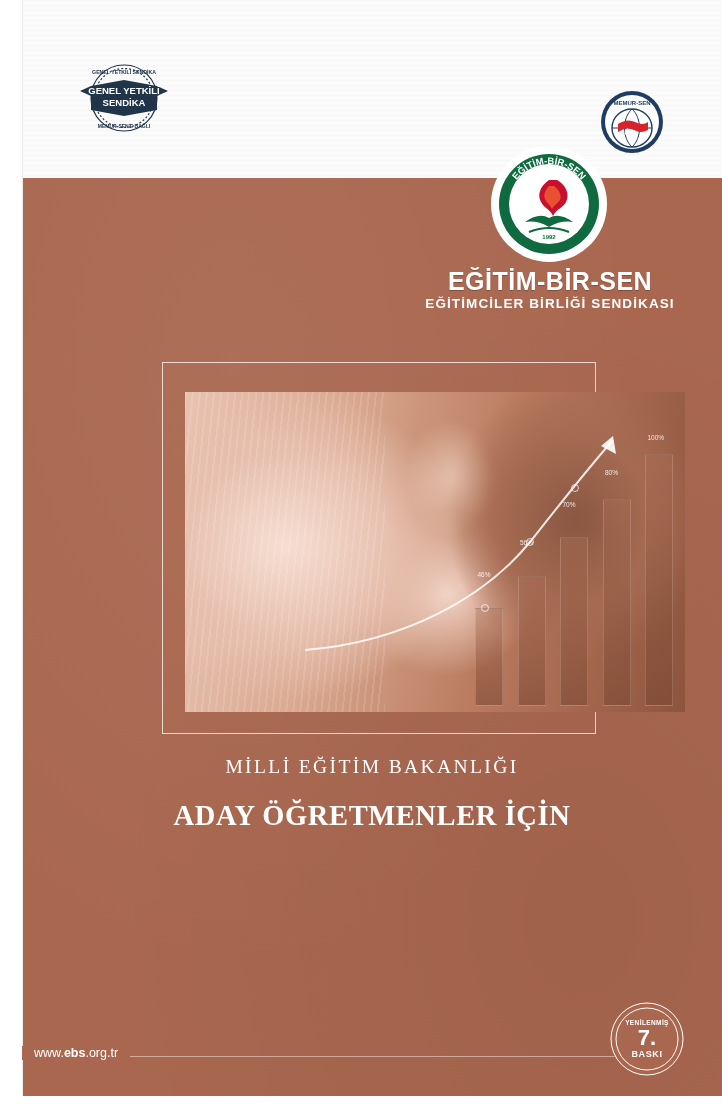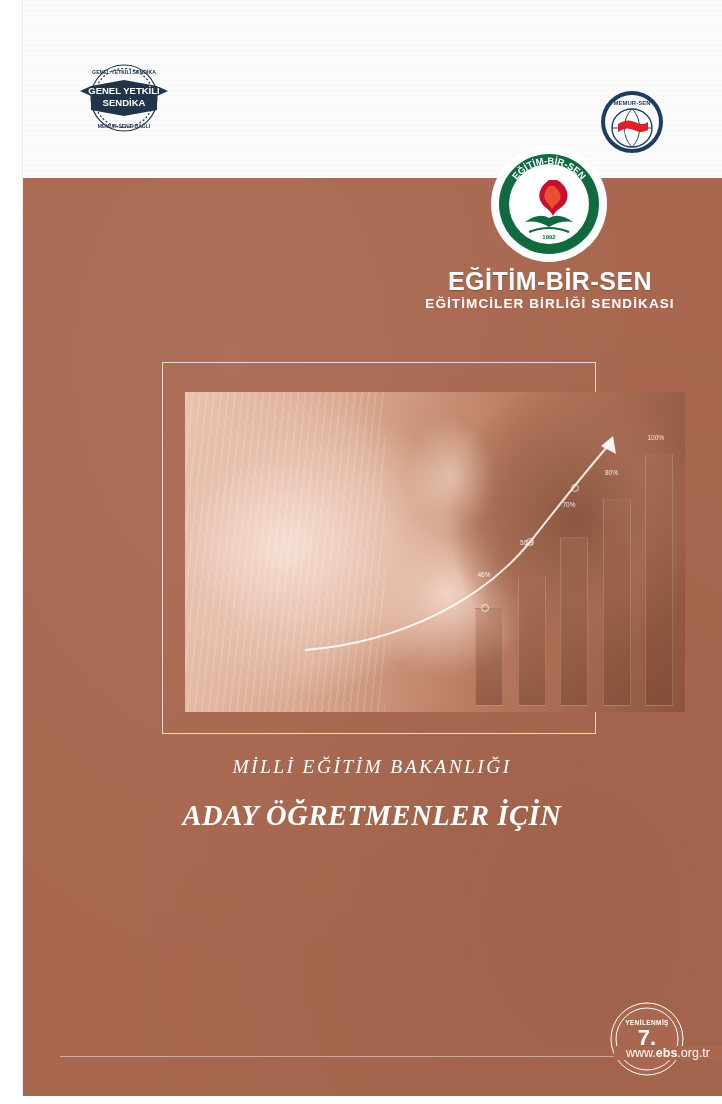--- a/index.html
+++ b/index.html
@@ -176,21 +176,20 @@
     pointer-events: none;
   }
 
   
   .titles {
     position: absolute;
     left: 22px; top: 756px;
     width: 700px;
     text-align: center;
     z-index: 5;
-    font-style: italic;
   }
   .title-small {
     font-family: "Liberation Serif", serif;
     font-size: 19.5px;
     letter-spacing: 2.4px;
     color: #ffffff;
     margin-bottom: 18px;
   }
   .title-main {
     font-family: "Liberation Serif", serif;
@@ -245,21 +244,21 @@
     position: absolute;
     left: 60px; top: 1056px;
     width: 600px; height: 1px;
     background: rgba(255,255,255,0.45);
     z-index: 5;
   }
   .footer-url {
     position: absolute;
     left: 22px; top: 1046px;
     width: 700px;
-    text-align: right;
+    text-align: left;
     font-family: "Liberation Sans", sans-serif;
     font-size: 12.5px;
     color: #ffffff;
     z-index: 6;
   }
   .footer-url .url-wrap {
     background: #a9674f;
     padding: 0 12px;
   }
   .footer-url b { font-weight: bold; }

